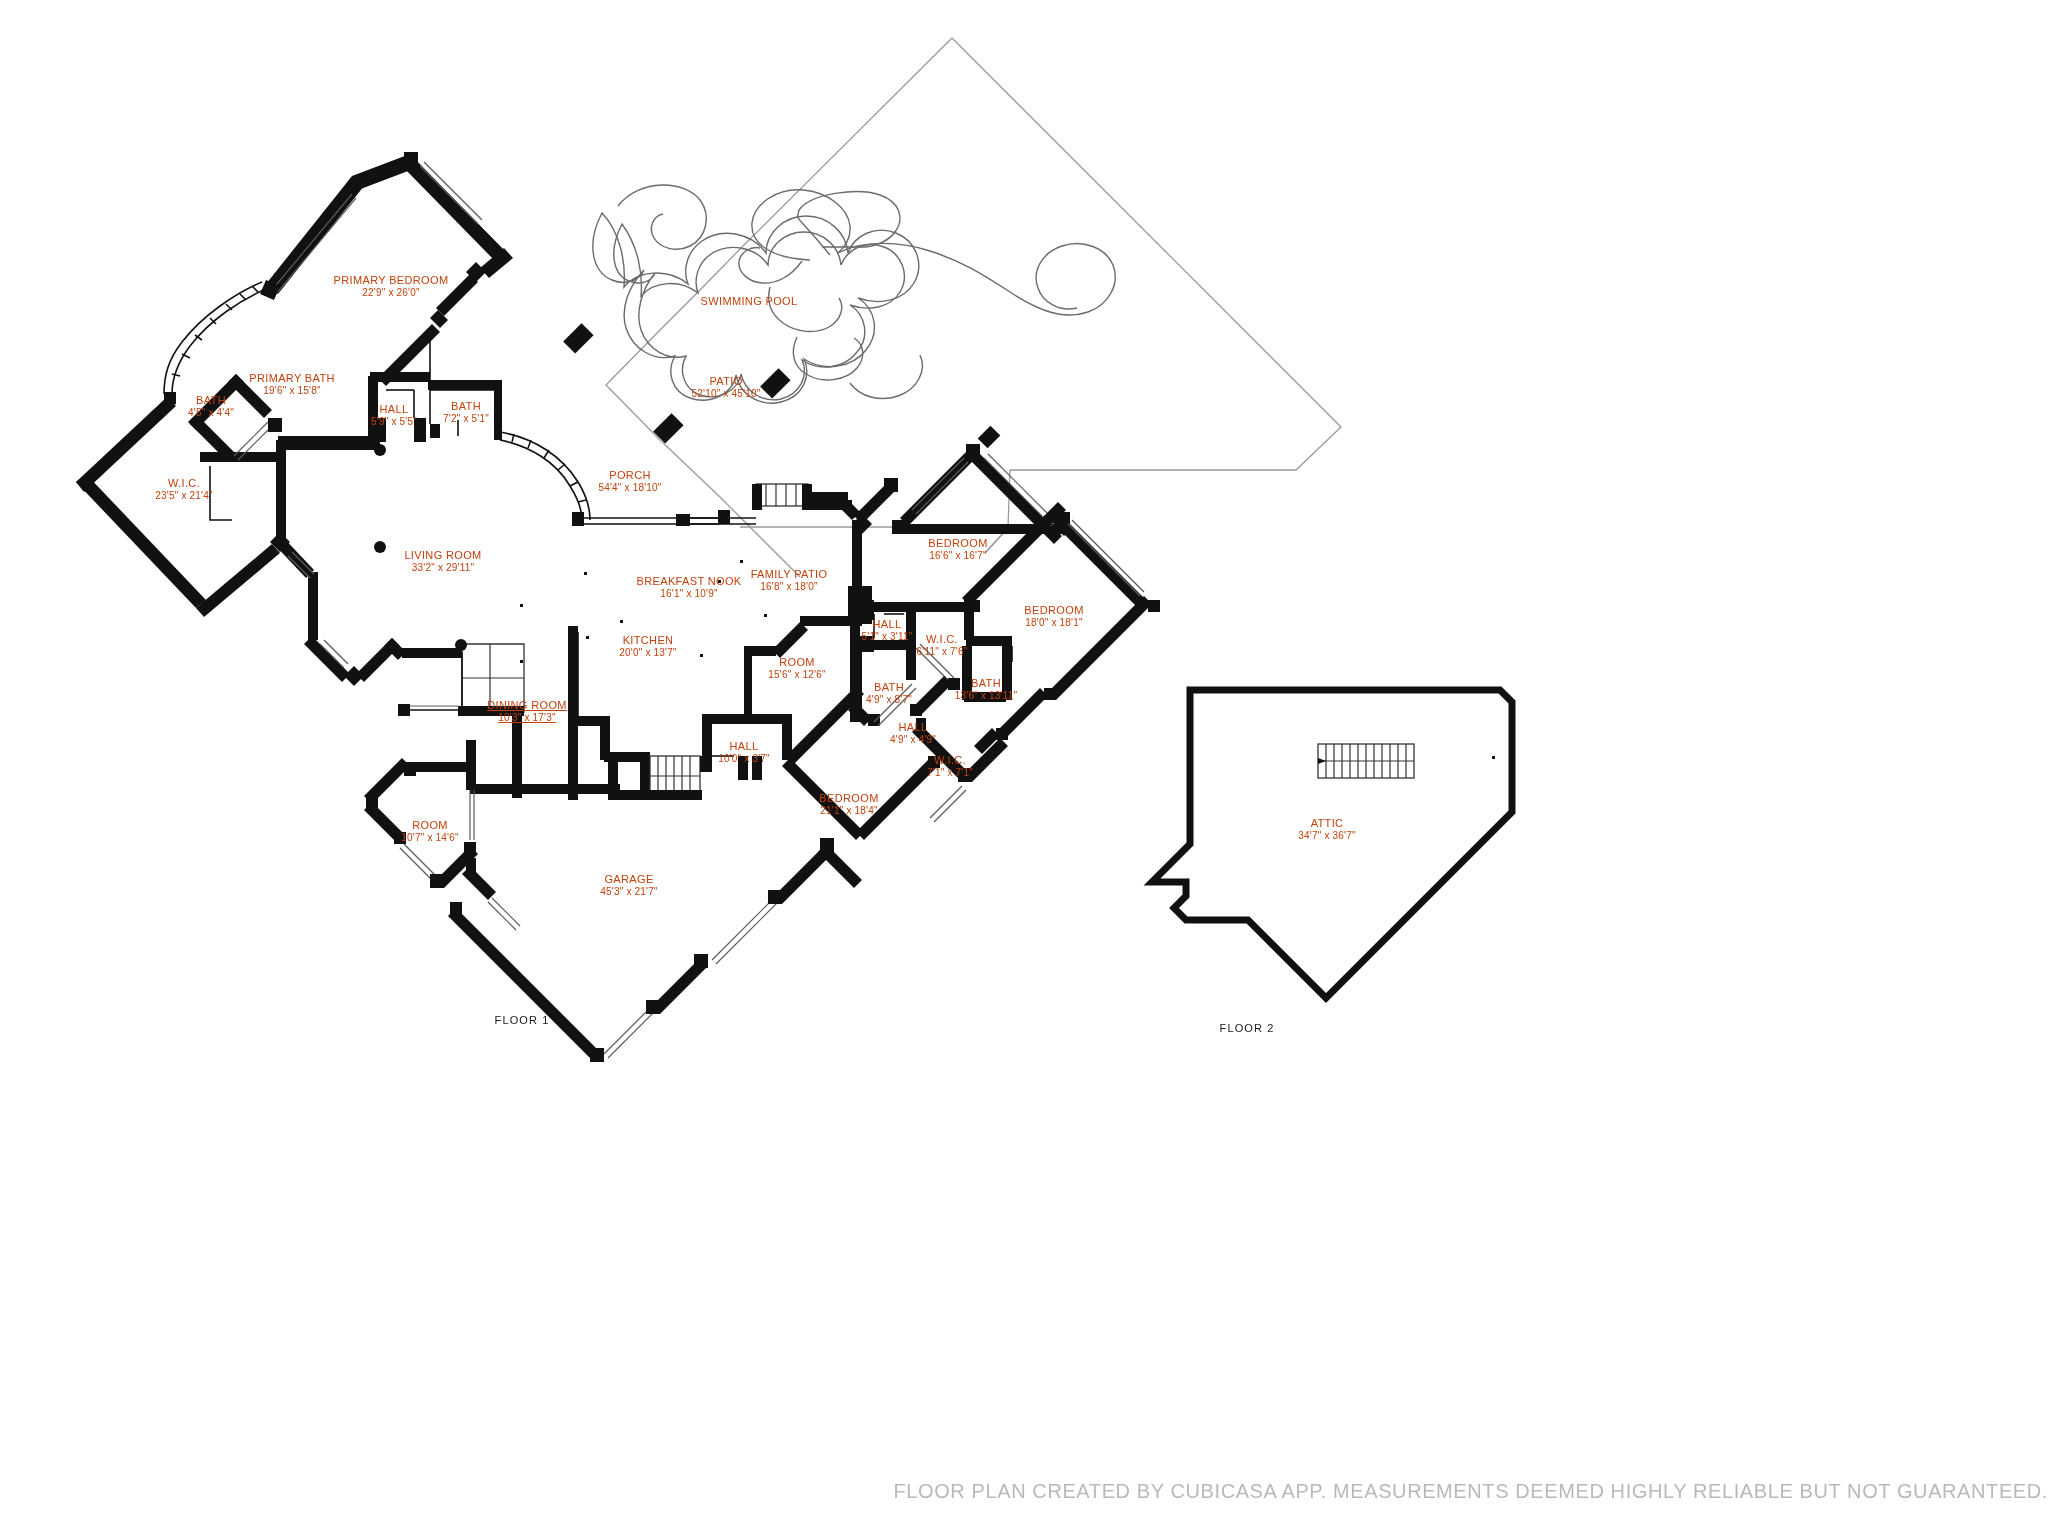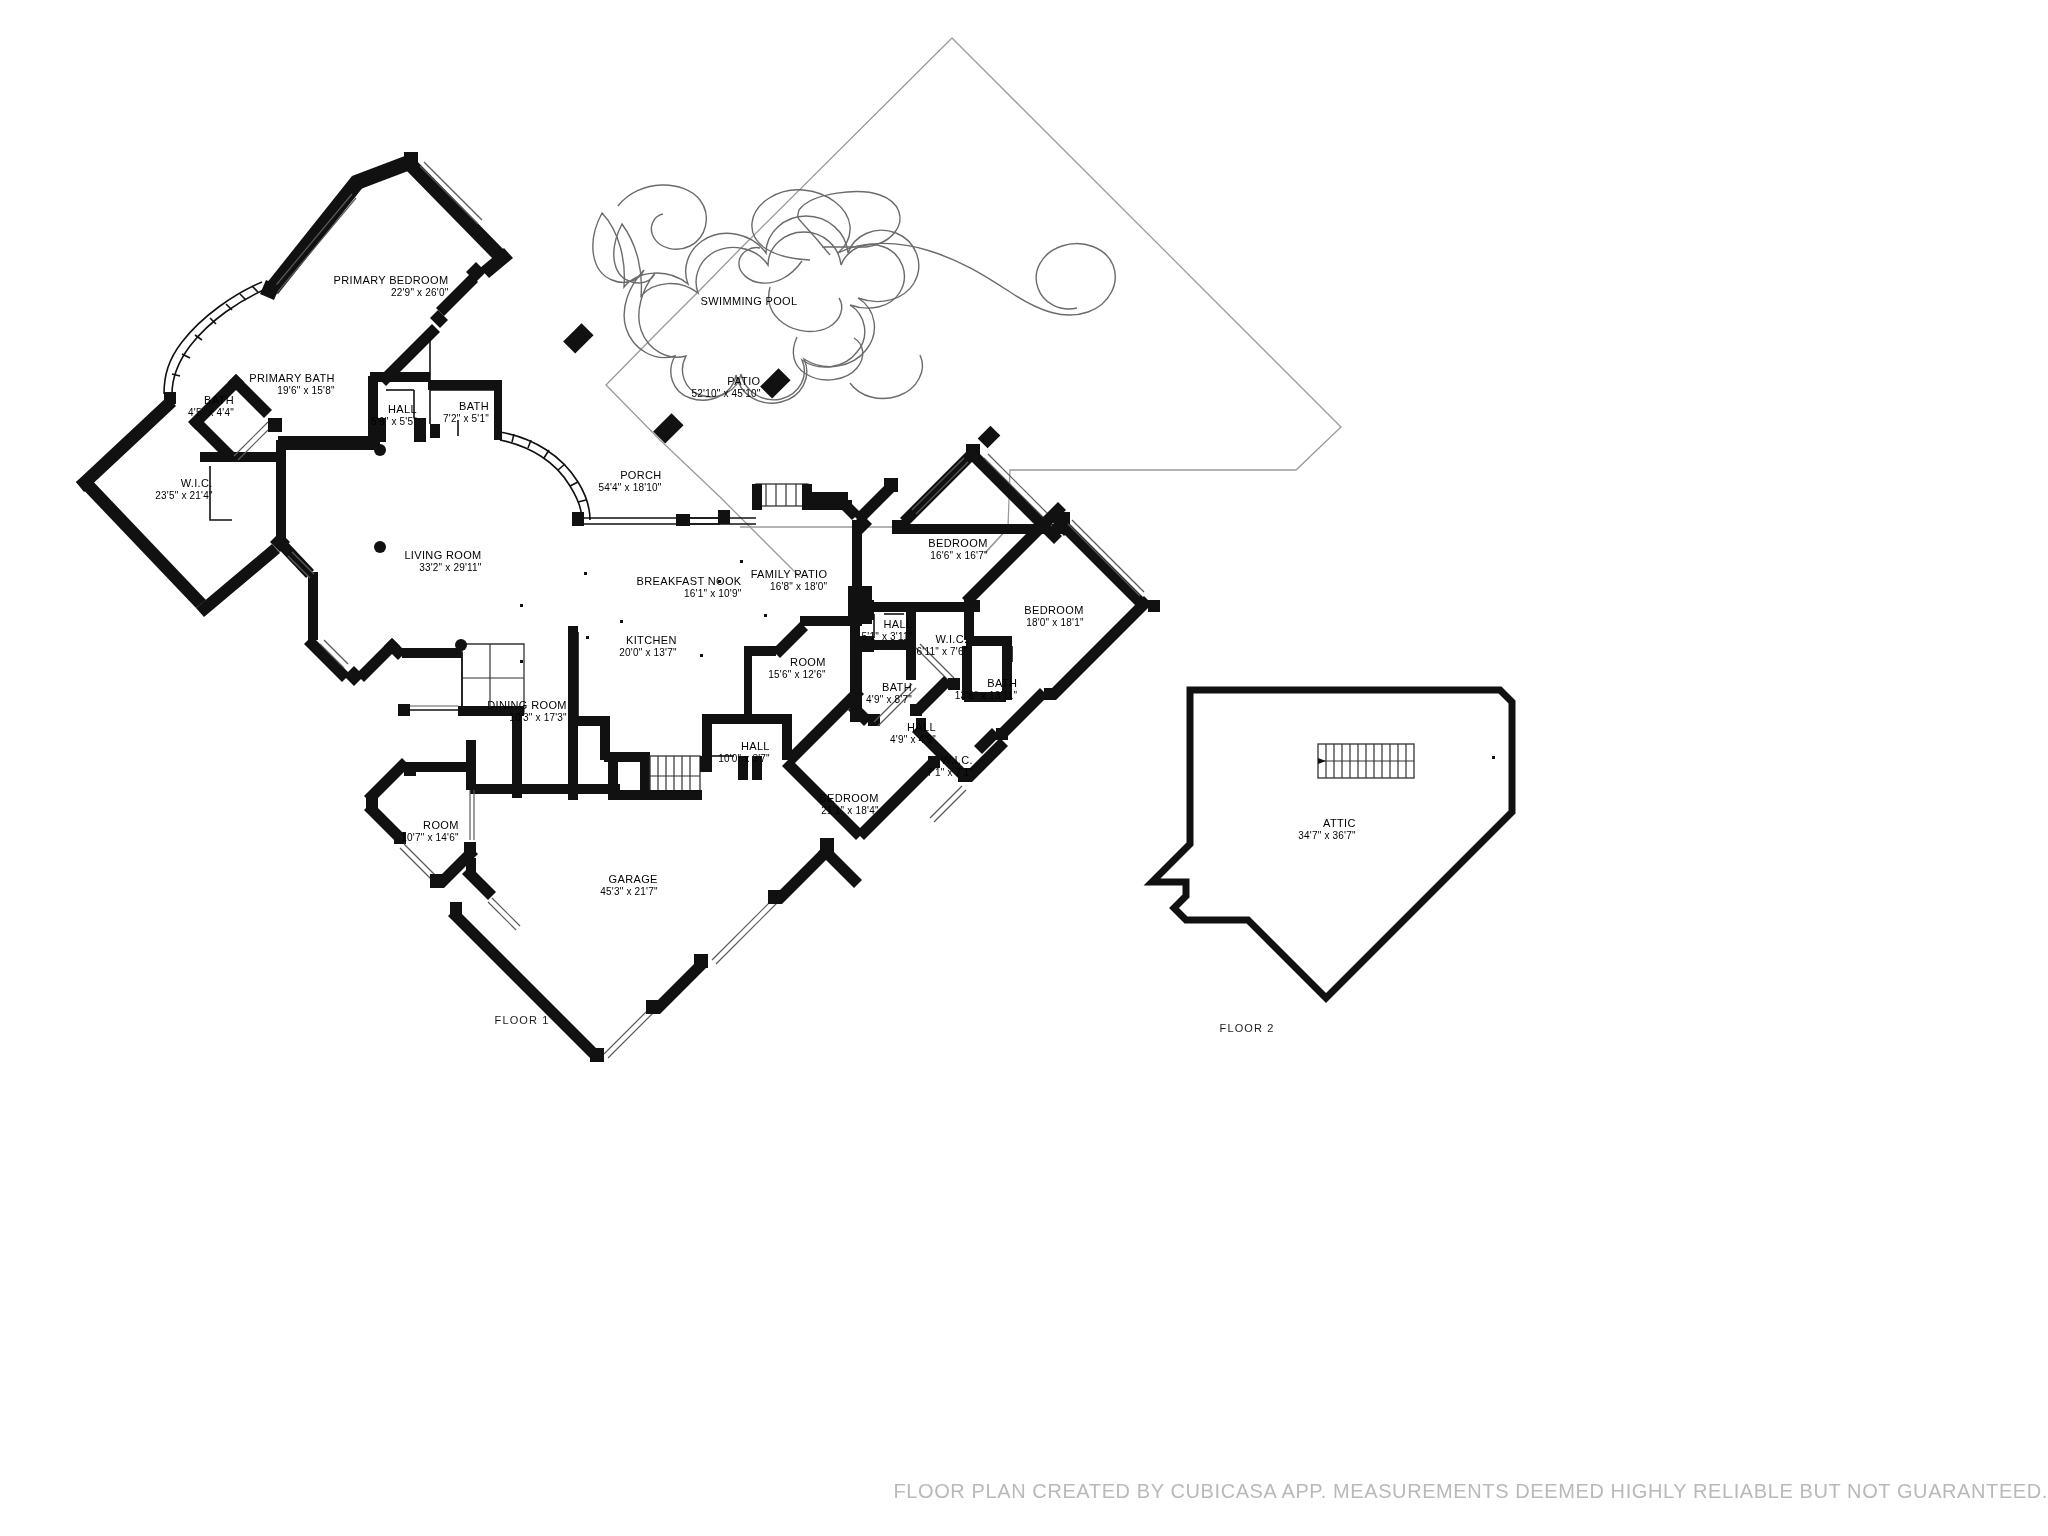--- a/index.html
+++ b/index.html
@@ -33,22 +33,22 @@
   .winline { fill: none; stroke: #5a5a5a; stroke-width: 1.2; }
   .atticwall { fill: none; stroke: #111111; stroke-width: 7; stroke-linejoin: miter; }
   .stairbox { fill: #ffffff; stroke: #333333; stroke-width: 1.3; }
   .stairline { stroke: #333333; stroke-width: 1.2; }
   .dot { fill: #111111; }
   .tick { fill: #111111; }
 
   .room-label {
     position: absolute;
     transform: translate(-50%, 0);
-    text-align: right;
-    color: #000000;
+    text-align: center;
+    color: #c2410c;
     white-space: nowrap;
     pointer-events: none;
   }
   .room-label .rname {
     display: block;
     font-size: 11px;
     letter-spacing: 0.35px;
     line-height: 13px;
   }
   .room-label .rdim {
@@ -586,21 +586,21 @@
         <span class="rdim">7'1" x 7'1"</span>
       </div>
       <div class="room-label" style="left: 648px; top: 634px;">
         <span class="rname">KITCHEN</span>
         <span class="rdim">20'0" x 13'7"</span>
       </div>
       <div class="room-label" style="left: 797px; top: 656px;">
         <span class="rname">ROOM</span>
         <span class="rdim">15'6" x 12'6"</span>
       </div>
-      <div class="room-label" style="left: 527px; top: 699px;">
+      <div class="room-label" style="left: 527px; top: 699px; text-decoration: underline;">
         <span class="rname">DINING ROOM</span>
         <span class="rdim">10'3" x 17'3"</span>
       </div>
       <div class="room-label" style="left: 744px; top: 740px;">
         <span class="rname">HALL</span>
         <span class="rdim">10'0" x 3'7"</span>
       </div>
       <div class="room-label" style="left: 849px; top: 792px;">
         <span class="rname">BEDROOM</span>
         <span class="rdim">21'1" x 18'4"</span>

